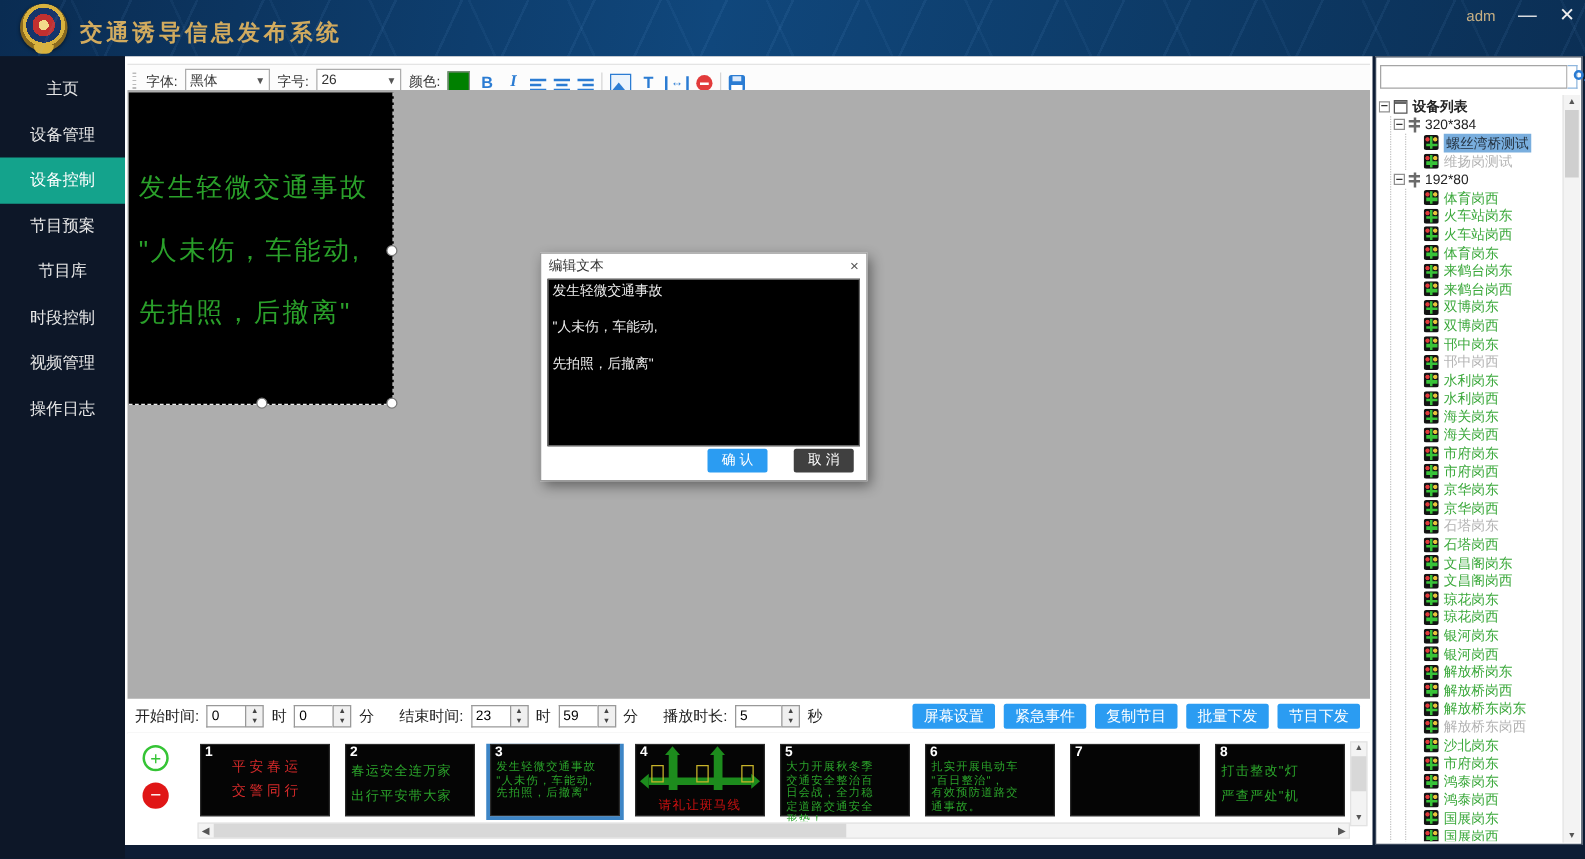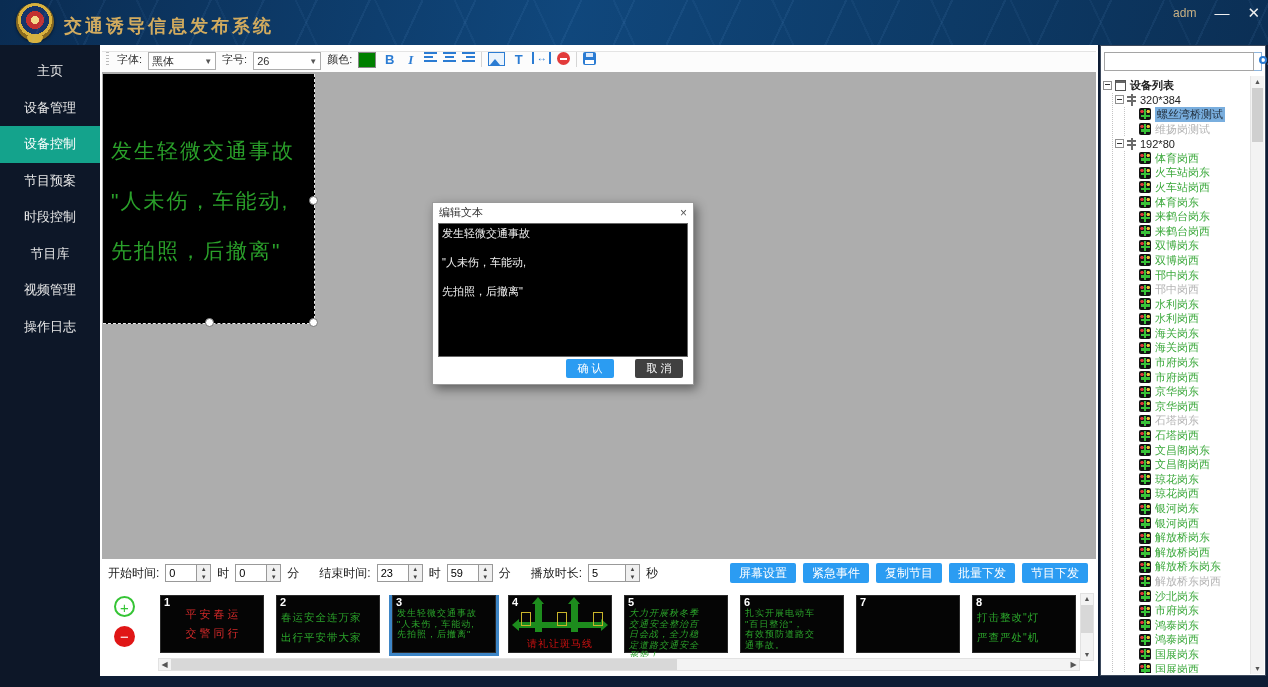--- a/index.html
+++ b/index.html
@@ -20,21 +20,21 @@
   .tb-user{color:#c9b184;font-size:12px;}
   .tb-btn{color:#f0f0f0;font-size:15px;cursor:pointer;line-height:18px;}
 
   
   .sidebar{position:absolute;top:45px;left:0;width:100px;height:642px;background:#0d1728;padding-top:8px;box-sizing:border-box;}
   .side-item{height:36.5px;line-height:36.5px;text-align:center;color:#e8e8e8;font-size:13px;cursor:pointer;}
   .side-item.active{background:#14a38c;color:#fff;}
 
   
   .main{position:absolute;top:45px;left:100px;width:998px;height:631px;background:#ffffff;}
-  .toolbar{position:absolute;top:6px;left:2px;right:2px;height:21px;display:flex;align-items:flex-start;gap:6px;
+  .toolbar{position:absolute;top:6px;left:2px;right:2px;height:21px;display:flex;align-items:flex-end;gap:6px;
     padding-left:4px;background:#fcfcfc;border-top:1px solid #e4e4e4;border-bottom:1px solid #e4e4e4;font-size:11px;color:#333;}
   .grip{width:3px;height:15px;background:repeating-linear-gradient(#bbb 0 1px,transparent 1px 3px);margin-right:2px;}
   .combo{display:flex;align-items:center;justify-content:space-between;width:60px;height:16px;border:1px solid #adadad;
     background:#fff;padding:0 3px;font-size:11px;}
   .combo .arr{color:#555;font-size:8px;}
   .swatch{width:16px;height:14px;border:1px solid #888;}
   .tbtn{color:#2b7cd3;font-weight:bold;font-size:13px;width:15px;text-align:center;cursor:pointer;}
   .tbtn.it{font-style:italic;font-family:"Liberation Serif","DejaVu Serif",serif;}
   .al{position:relative;width:13px;height:10px;cursor:pointer;}
   .al i{position:absolute;height:2px;background:#2b7cd3;}
@@ -158,22 +158,22 @@
       <span class="tb-btn">—</span>
       <span class="tb-btn">✕</span>
     </div>
   </div>
 
   <div class="sidebar" id="sidebar">
       <div class="side-item">主页</div>
       <div class="side-item">设备管理</div>
       <div class="side-item active">设备控制</div>
       <div class="side-item">节目预案</div>
+      <div class="side-item">节目库</div>
       <div class="side-item">时段控制</div>
-      <div class="side-item">节目库</div>
       <div class="side-item">视频管理</div>
       <div class="side-item">操作日志</div>
     </div>
 
   <div class="main">
 
     <div class="toolbar">
       <span class="grip"></span>
       <span>字体:</span>
       <span class="combo">
@@ -332,21 +332,21 @@
               <div class="vr v2"></div>
               <div class="hr"></div>
               <span class="yb y1"></span>
               <span class="yb y2"></span>
               <span class="yb y3"></span>
               <div class="red">请礼让斑马线</div>
             </div>
           </div>
           <div class="thumb">
             <span class="num">5</span>
-            <div class="tl" style="color: rgb(43, 165, 43); font-style: italic;">
+            <div class="tl" style="color: rgb(43, 165, 43);">
               <div>大力开展秋冬季</div>
               <div>交通安全整治百</div>
               <div>日会战，全力稳</div>
               <div>定道路交通安全</div>
               <div>形势！</div>
             </div>
           </div>
           <div class="thumb">
             <span class="num">6</span>
             <div class="tl" style="color: rgb(43, 165, 43);">

